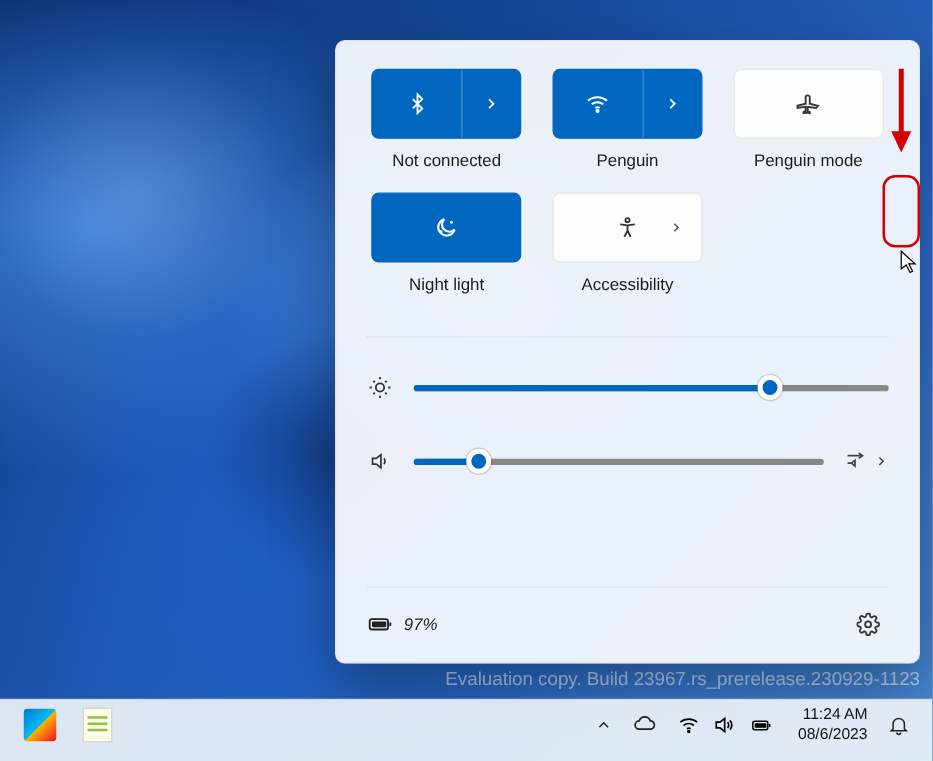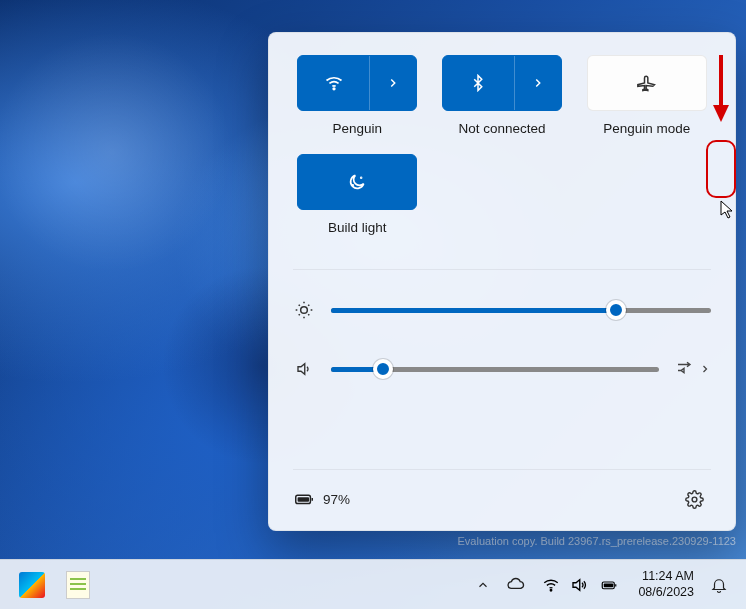--- a/index.html
+++ b/index.html
@@ -9,21 +9,21 @@
   radial-gradient(ellipse 600px 400px at 10% 30%, #3b7dd8 0%, transparent 50%),
   radial-gradient(ellipse 500px 500px at 30% 70%, #1e5fc4 0%, transparent 55%),
   radial-gradient(ellipse 400px 300px at 50% 40%, #5a9de8 0%, transparent 50%),
   linear-gradient(135deg, #0a2f6e 0%, #1a4fa3 40%, #2b6bc7 70%, #4a8ad3 100%);
 }
 .wallpaper::before { content:''; position:absolute; inset:0; background:
   radial-gradient(circle 200px at 15% 25%, rgba(255,255,255,0.15) 0%, transparent 60%),
   radial-gradient(circle 180px at 35% 60%, rgba(0,0,30,0.3) 0%, transparent 55%);
 }
 
-.eval-text { position:absolute; right:10px; top:535px; color:rgba(255,255,255,0.6); font-size:11px; text-align:left; }
+.eval-text { position:absolute; right:10px; top:535px; color:rgba(255,255,255,0.6); font-size:15px; text-align:left; }
 
 .quick-settings {
   position: absolute; right: 10px; top: 32px;
   width: 468px; height: 499px;
   background: rgba(244, 247, 252, 0.96);
   border: 1px solid rgba(0,0,0,0.06);
   border-radius: 8px; box-shadow: 0 20px 50px rgba(0,0,0,0.35);
   padding: 22px 24px 14px 24px;
   display: flex; flex-direction: column;
 }
@@ -56,27 +56,27 @@
 }
 .slider-fill { position:absolute; left:0; top:0; bottom:0; background:#0067c0; border-radius:3px; }
 .slider-thumb {
   position:absolute; width:20px; height:20px; border-radius:50%;
   background:#0067c0; border:4px solid #fff; box-shadow:0 0 0 1px rgba(0,0,0,0.15);
   top:50%; transform:translate(-50%,-50%);
 }
 .slider-trail { display:flex; align-items:center; gap:6px; color:#444; cursor:pointer; }
 
 .footer { margin-top:auto; border-top:1px solid rgba(0,0,0,0.06); padding-top:12px; display:flex; align-items:center; justify-content:space-between; }
-.battery-status { display:flex; align-items:center; gap:8px; color:#222; font-size:13.5px; cursor:pointer; }
+.battery-status { display:flex; align-items:center; gap:8px; color:#222; font-size:13.5px; cursor:pointer;font-style:italic; }
 .settings-btn { width:34px; height:34px; border-radius:5px; display:flex; align-items:center; justify-content:center; cursor:pointer; color:#333; }
 
 .taskbar {
   position:absolute; left:0; right:0; bottom:0; height:50px;
   background: rgba(238,242,248,0.92); border-top:1px solid rgba(0,0,0,0.08);
-  display:flex; align-items:center; padding:0 12px;
+  display:flex; align-items:flex-start; padding:0 12px;
 }
 .task-left { display:flex; gap:6px; }
 .task-icon { width:40px; height:40px; border-radius:4px; display:flex; align-items:center; justify-content:center; cursor:pointer; }
 .store-icon { width:26px; height:26px; background:linear-gradient(135deg,#0078d4,#00bcf2 50%,#ffb900 50%,#e81123); border-radius:3px; }
 .notepad-icon { width:24px; height:28px; background:#fffde7; border:1px solid #ccc; position:relative; }
 .notepad-icon::before { content:''; position:absolute; left:3px; right:3px; top:6px; height:2px; background:#8bc34a; box-shadow:0 5px 0 #8bc34a, 0 10px 0 #8bc34a; }
 
 .task-right { margin-left:auto; display:flex; align-items:center; gap:2px; }
 .tray-btn { min-width:30px; height:40px; padding:0 6px; display:flex; align-items:center; justify-content:center; cursor:pointer; border-radius:4px; color:#222; }
 .tray-group { display:flex; align-items:center; gap:10px; padding:0 8px; height:40px; border-radius:4px; cursor:pointer; }
@@ -91,20 +91,36 @@
 </head>
 <body>
 
 <div class="wallpaper"></div>
 
 <div class="eval-text">Evaluation copy. Build 23967.rs_prerelease.230929-1123</div>
 
 <div class="quick-settings">
 
   <div class="tiles">
+
+    <div class="tile-group">
+      <div class="tile active split">
+        <span class="icon">
+          <svg width="18" height="18" viewBox="0 0 24 24" fill="none" stroke="currentColor" stroke-width="2">
+              <path d="M7 7l10 10-5 5V2l5 5L7 17"></path>
+            </svg>
+        </span>
+        <span class="chev">
+          <svg width="14" height="14" viewBox="0 0 24 24" fill="none" stroke="currentColor" stroke-width="2.5">
+              <path d="M9 6l6 6-6 6"></path>
+            </svg>
+        </span>
+      </div>
+      <div class="tile-label">Not connected</div>
+    </div>
 
     <div class="tile-group">
       <div class="tile active split">
         <span class="icon">
           <svg width="20" height="20" viewBox="0 0 24 24" fill="none" stroke="currentColor" stroke-width="2">
               <path d="M3 9a14 14 0 0 1 18 0"></path>
               <path d="M6.5 12.5a9 9 0 0 1 11 0"></path>
               <path d="M10 16a4 4 0 0 1 4 0"></path>
               <circle cx="12" cy="19" r="1" fill="currentColor"></circle>
             </svg>
@@ -112,36 +128,20 @@
         <span class="chev">
           <svg width="14" height="14" viewBox="0 0 24 24" fill="none" stroke="currentColor" stroke-width="2.5">
               <path d="M9 6l6 6-6 6"></path>
             </svg>
         </span>
       </div>
       <div class="tile-label">Penguin</div>
     </div>
 
     <div class="tile-group">
-      <div class="tile active split">
-        <span class="icon">
-          <svg width="18" height="18" viewBox="0 0 24 24" fill="none" stroke="currentColor" stroke-width="2">
-              <path d="M7 7l10 10-5 5V2l5 5L7 17"></path>
-            </svg>
-        </span>
-        <span class="chev">
-          <svg width="14" height="14" viewBox="0 0 24 24" fill="none" stroke="currentColor" stroke-width="2.5">
-              <path d="M9 6l6 6-6 6"></path>
-            </svg>
-        </span>
-      </div>
-      <div class="tile-label">Not connected</div>
-    </div>
-
-    <div class="tile-group">
       <div class="tile">
         <span class="icon" style="color:#333">
           <svg width="20" height="20" viewBox="0 0 24 24" fill="none" stroke="currentColor" stroke-width="1.8">
               <path d="M21 14l-8-2V6a2 2 0 0 0-4 0v6l-8 2v2l8-1v4l-2 1v1l3-.5 3 .5v-1l-2-1v-4l8 1z"></path>
             </svg>
         </span>
       </div>
       <div class="tile-label">Penguin mode</div>
     </div>
 
@@ -149,23 +149,39 @@
     <div class="tile-group">
       <div class="tile active">
         <span class="icon">
           <svg width="20" height="20" viewBox="0 0 24 24" fill="none" stroke="currentColor" stroke-width="2">
               <path d="M20 14A8 8 0 1 1 10 4a6 6 0 0 0 10 10z"></path>
               <circle cx="7" cy="16" r="0.5" fill="currentColor"></circle>
               <circle cx="17" cy="7" r="0.5" fill="currentColor"></circle>
             </svg>
         </span>
       </div>
-      <div class="tile-label">Build light</div>
-    </div>
-
+      <div class="tile-label">Night light</div>
+    </div>
+
+    <div class="tile-group">
+      <div class="tile">
+        <span class="icon" style="color:#333">
+          <svg width="20" height="20" viewBox="0 0 24 24" fill="none" stroke="currentColor" stroke-width="1.8">
+              <circle cx="12" cy="5" r="2"></circle>
+              <path d="M5 9l7 1 7-1M12 10v5m0 0l-3 6m3-6l3 6"></path>
+            </svg>
+        </span>
+        <span class="inner-chev">
+          <svg width="12" height="12" viewBox="0 0 24 24" fill="none" stroke="currentColor" stroke-width="2.5">
+              <path d="M9 6l6 6-6 6"></path>
+            </svg>
+        </span>
+      </div>
+      <div class="tile-label">Accessibility</div>
+    </div>
 
   </div>
 
   <div class="sliders">
     <div class="slider-row">
       <span class="lead-icon">
         <svg width="20" height="20" viewBox="0 0 24 24" fill="none" stroke="currentColor" stroke-width="1.8">
             <circle cx="12" cy="12" r="4"></circle>
             <path d="M12 2v2M12 20v2M4 12H2M22 12h-2M5.6 5.6l1.4 1.4M17 17l1.4 1.4M17 7l1.4-1.4M5.6 18.4L7 17"></path>
           </svg>

